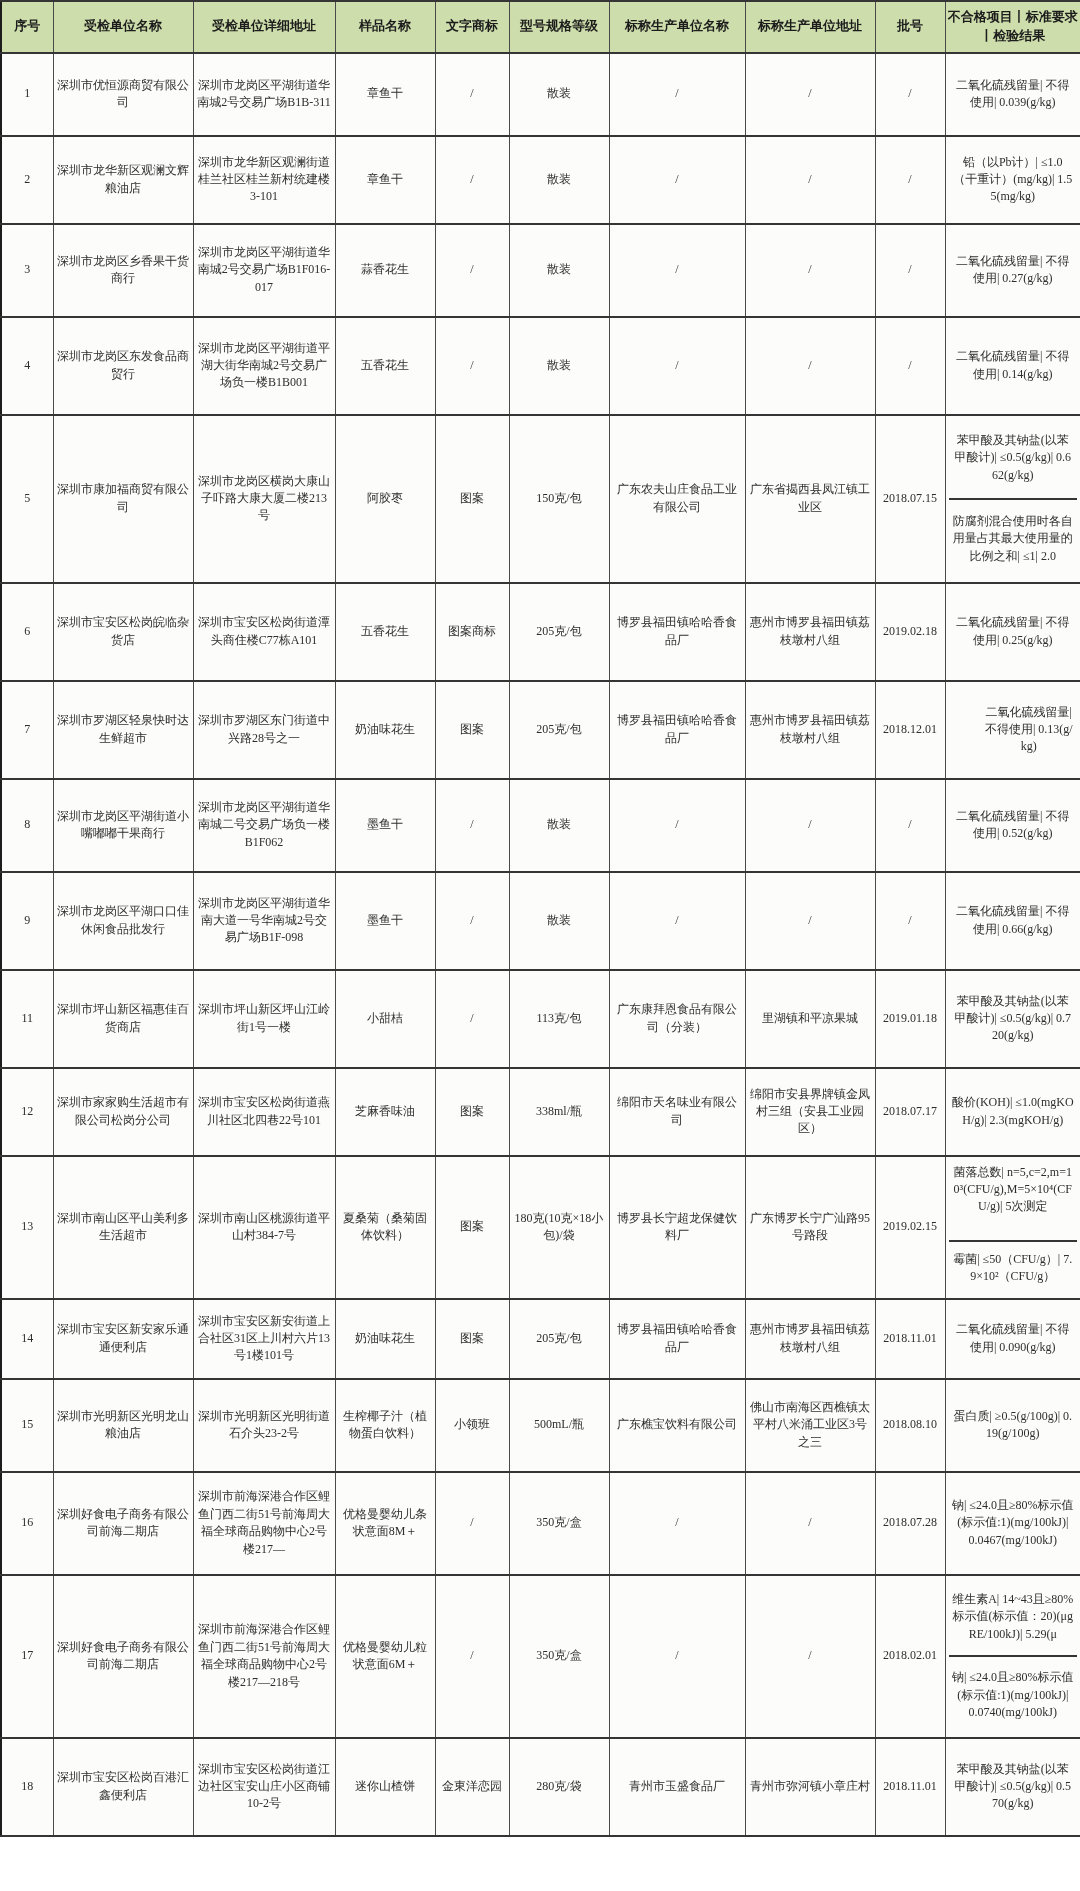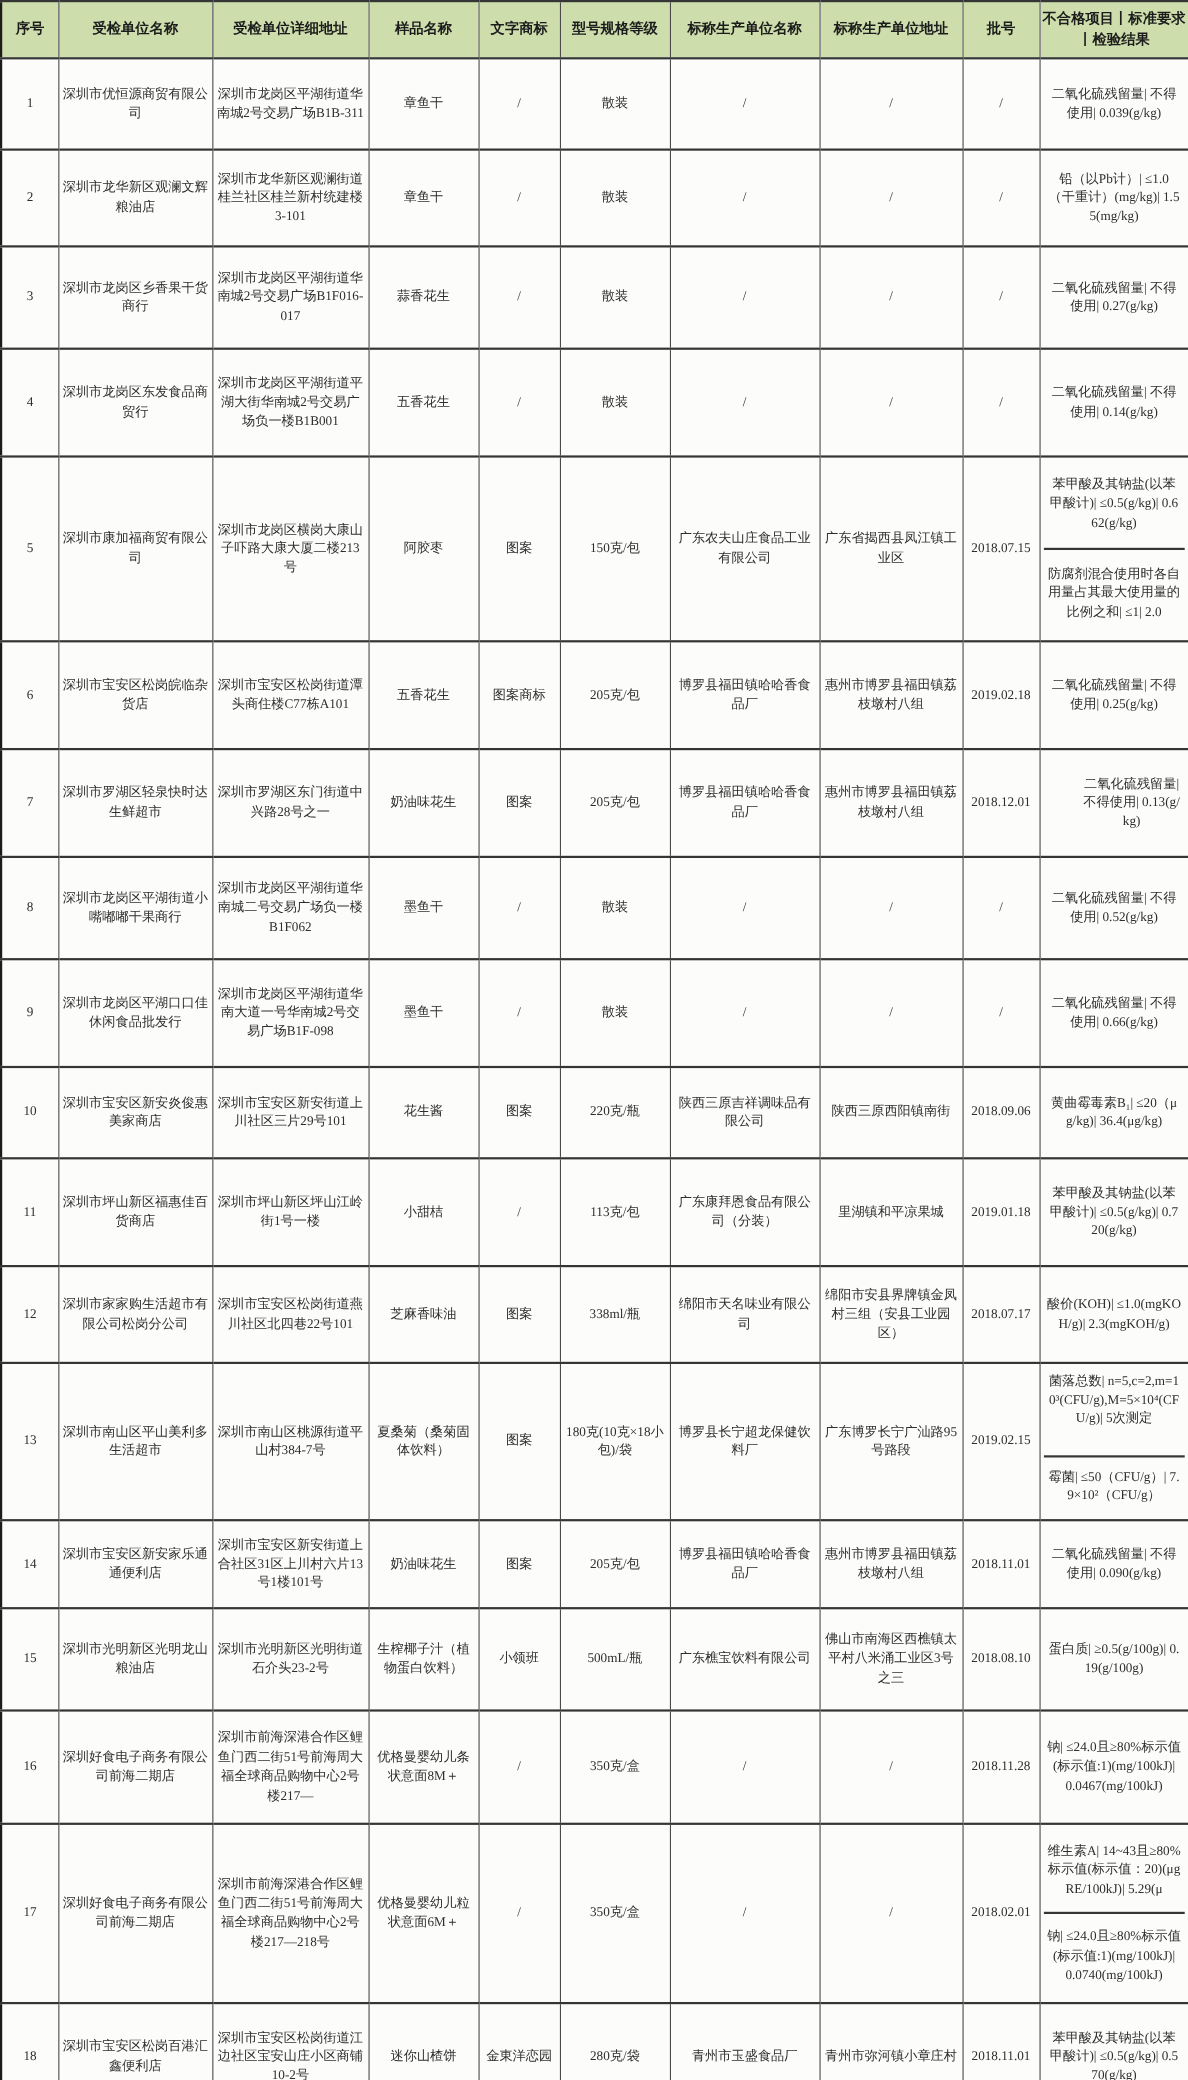--- a/index.html
+++ b/index.html
@@ -230,36 +230,20 @@
           <td>散装</td>
           <td>/</td>
           <td>/</td>
           <td>/</td>
           <td class="result-cell">
             <div class="results-stack" style="min-height: 90px;">
               <div class="result-item">二氧化硫残留量| 不得使用| 0.66(g/kg)</div>
             </div>
           </td>
         </tr>
-        <tr style="height: 75px;">
-          <td>10</td>
-          <td>深圳市宝安区新安炎俊惠美家商店</td>
-          <td>深圳市宝安区新安街道上川社区三片29号101</td>
-          <td>花生酱</td>
-          <td>图案</td>
-          <td>220克/瓶</td>
-          <td>陕西三原吉祥调味品有限公司</td>
-          <td>陕西三原西阳镇南街</td>
-          <td>2018.09.06</td>
-          <td class="result-cell">
-            <div class="results-stack" style="min-height: 75px;">
-              <div class="result-item">黄曲霉毒素B₁| ≤20（μg/kg)| 36.4(μg/kg)</div>
-            </div>
-          </td>
-        </tr>
         <tr style="height: 90px;">
           <td>11</td>
           <td>深圳市坪山新区福惠佳百货商店</td>
           <td>深圳市坪山新区坪山江岭街1号一楼</td>
           <td>小甜桔</td>
           <td>/</td>
           <td>113克/包</td>
           <td>广东康拜恩食品有限公司（分装）</td>
           <td>里湖镇和平凉果城</td>
           <td>2019.01.18</td>
@@ -336,21 +320,21 @@
         </tr>
         <tr style="height: 95px;">
           <td>16</td>
           <td>深圳好食电子商务有限公司前海二期店</td>
           <td>深圳市前海深港合作区鲤鱼门西二街51号前海周大福全球商品购物中心2号楼217—</td>
           <td>优格曼婴幼儿条状意面8M＋</td>
           <td>/</td>
           <td>350克/盒</td>
           <td>/</td>
           <td>/</td>
-          <td>2018.11.28</td>
+          <td>2018.07.28</td>
           <td class="result-cell">
             <div class="results-stack" style="min-height: 95px;">
               <div class="result-item">钠| ≤24.0且≥80%标示值(标示值:1)(mg/100kJ)| 0.0467(mg/100kJ)</div>
             </div>
           </td>
         </tr>
         <tr style="height: 155px;">
           <td>17</td>
           <td>深圳好食电子商务有限公司前海二期店</td>
           <td>深圳市前海深港合作区鲤鱼门西二街51号前海周大福全球商品购物中心2号楼217—218号</td>

